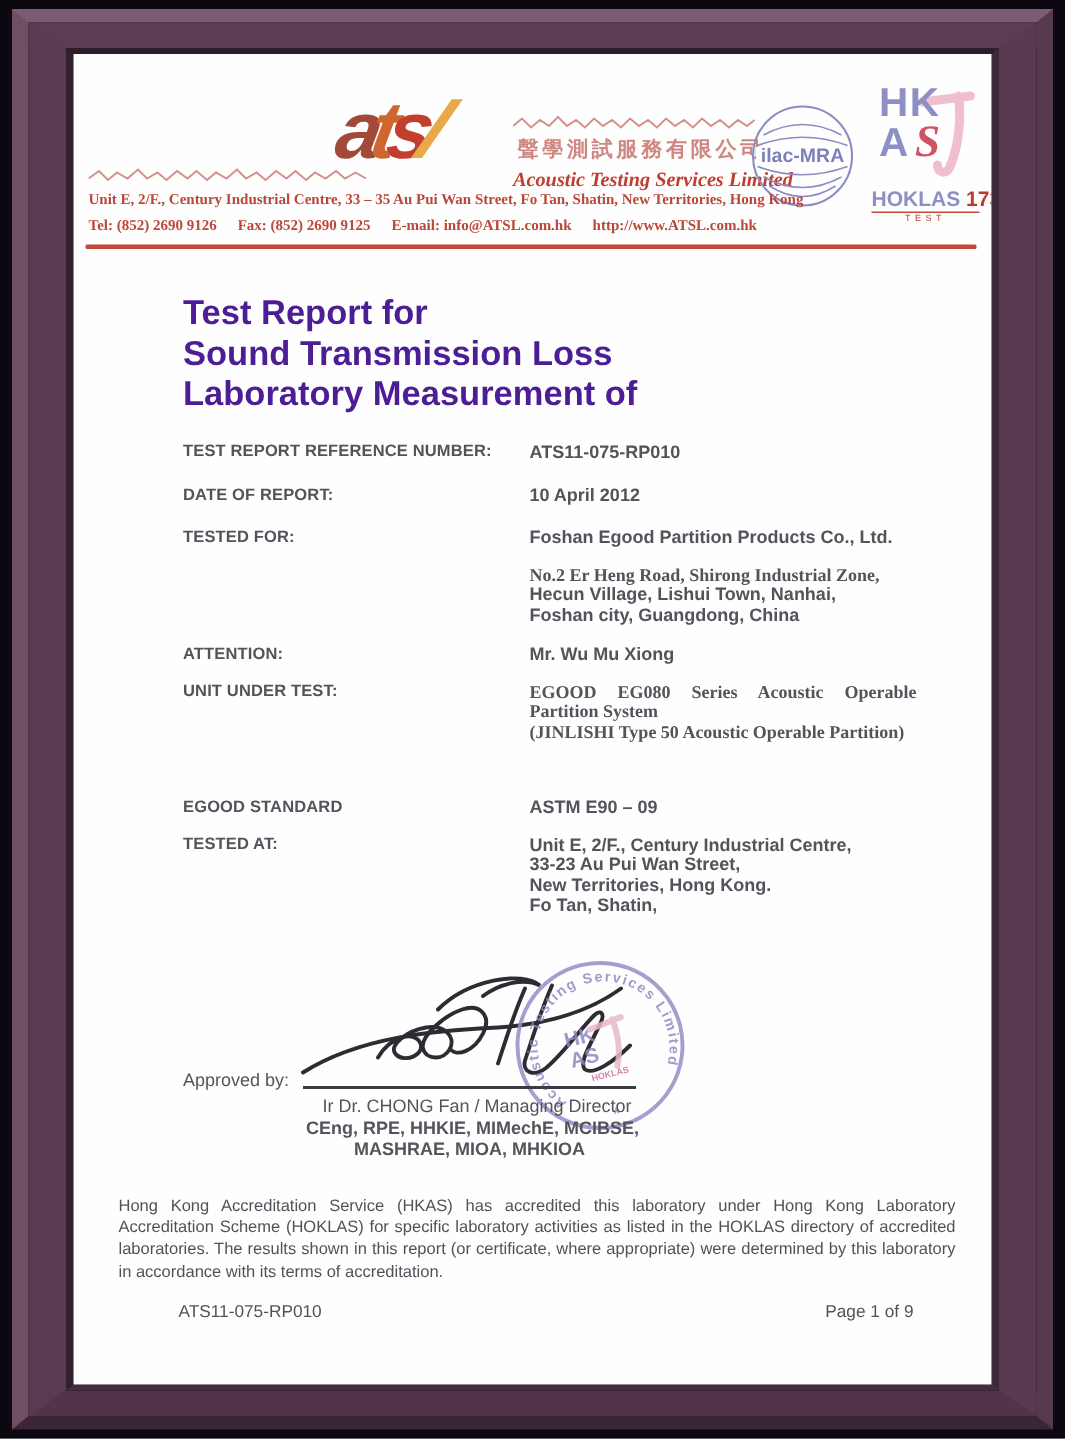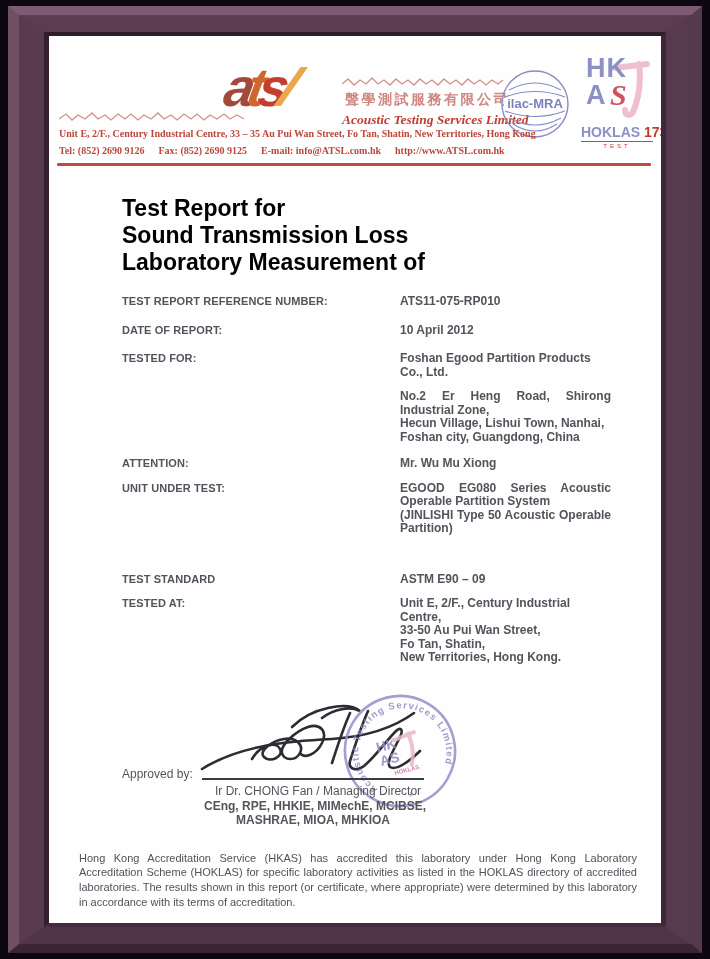--- a/index.html
+++ b/index.html
@@ -95,29 +95,29 @@
     margin-top: 6px; font-size: 14px; font-weight: bold;
     color: #8d90c4; border-bottom: 1.5px solid #c24a3c;
     padding-bottom: 1px; white-space: nowrap;
   }
   .hoklas-line .num { color: #c0392b; }
   .hoklas-test { font-size: 6px; color: #c0392b; letter-spacing: 3px; margin-top: 1px; }
   
   .title {
     margin: 26px 50px 0 73px;
     font-size: 23px; font-weight: bold; line-height: 1.18;
-    color: #000000;
+    color: #4c1d95;
   }
   
   .fields { margin: 19px 50px 0 73px; font-size: 12px; font-weight: bold; color: #53535b; }
-  .frow { display: grid; grid-template-columns: 231px 1fr; gap: 47px; }
+  .frow { display: grid; grid-template-columns: 231px 1fr; }
   .frow .lbl { font-size: 11px; letter-spacing: 0.1px; }
   .frow .val { line-height: 13.5px; }
   .frow .val .vline { display: block; }
-  .just { text-align: justify; }
+  .just { text-align: justify; font-family: Liberation Serif, serif; }
   .mt14 { margin-top: 15px; } .mt11 { margin-top: 11px; }
   .mt12 { margin-top: 13px; } .mt38 { margin-top: 37px; }
   
   .approval { position: relative; height: 172px; margin: 8px 50px 0 73px; }
   .approved-lbl { position: absolute; left: 0px; top: 94px; font-size: 12px; }
   .sig { position: absolute; left: 78px; top: 26px; }
   .sig-line { position: absolute; left: 80px; top: 105px; width: 222px; height: 2px; background: #3a3a40; }
   .stamp { position: absolute; left: 216px; top: 16px; opacity: 0.85; }
   .appr-name { position: absolute; left: 93px; top: 111px; font-size: 12px; font-weight: normal; }
   .appr-q1 { position: absolute; left: 82px; top: 126px; font-size: 12px; font-weight: bold; text-align: right; }
@@ -232,33 +232,33 @@
 
         <div class="frow mt11">
           <div class="lbl">UNIT UNDER TEST:</div>
           <div class="val">
             <span class="vline just">EGOOD EG080 Series Acoustic Operable Partition System</span>
             <span class="vline just">(JINLISHI Type 50 Acoustic Operable Partition)</span>
           </div>
         </div>
 
         <div class="frow mt38">
-          <div class="lbl">TEST STANDARD</div>
+          <div class="lbl">EGOOD STANDARD</div>
           <div class="val">
                   <span class="vline">ASTM E90 – 09</span>
                 </div>
         </div>
 
         <div class="frow mt11">
           <div class="lbl">TESTED AT:</div>
           <div class="val">
             <span class="vline">Unit E, 2/F., Century Industrial Centre,</span>
-            <span class="vline">33-50 Au Pui Wan Street,</span>
+            <span class="vline">33-23 Au Pui Wan Street,</span>
+            <span class="vline">New Territories, Hong Kong.</span>
             <span class="vline">Fo Tan, Shatin,</span>
-            <span class="vline">New Territories, Hong Kong.</span>
           </div>
         </div>
       </div>
 
       <div class="approval">
         <svg class="sig" width="228" height="84" viewBox="0 0 228 84">
           <g fill="none" stroke="#2c2c32" stroke-width="2.6" stroke-linecap="round">
             <path d="M92,28 C112,8 148,2 160,12 C150,7 134,10 122,19"></path>
             <path d="M2,70 C40,46 90,42 132,40 C162,38 192,30 214,14"></path>
             <path d="M52,60 C60,46 76,42 80,50 C84,58 70,64 64,58 C58,52 72,42 84,40 C96,38 104,46 100,54 C96,62 84,62 82,54 C80,46 96,32 108,28 C120,24 128,32 122,44 C116,56 104,60 100,54"></path>

